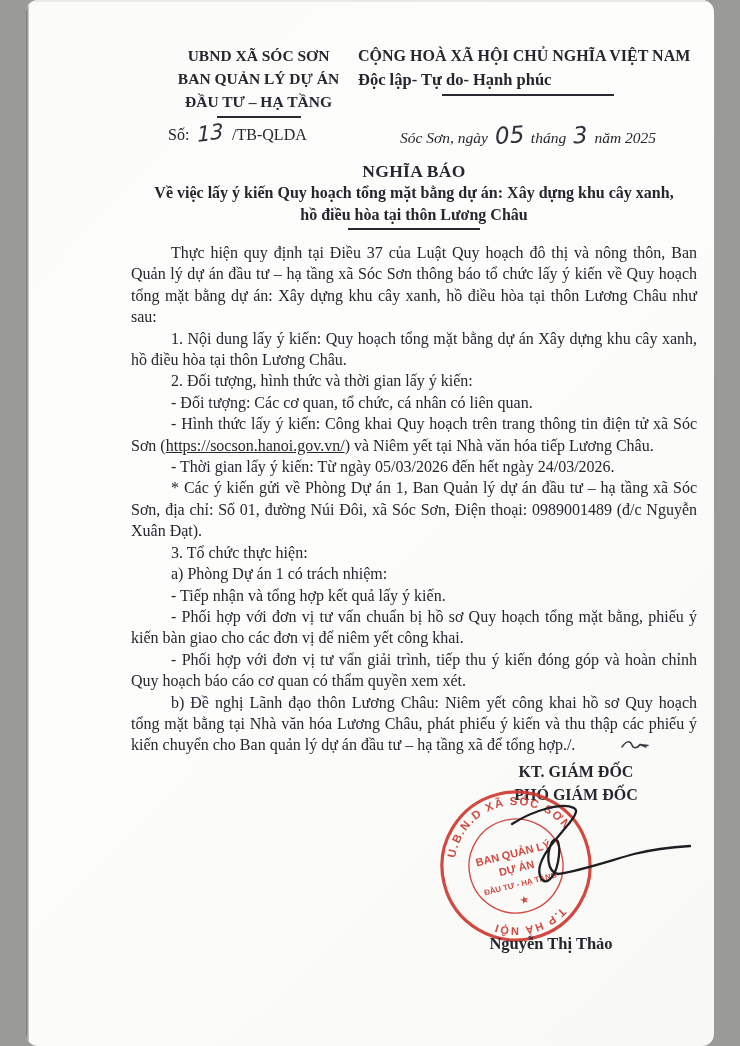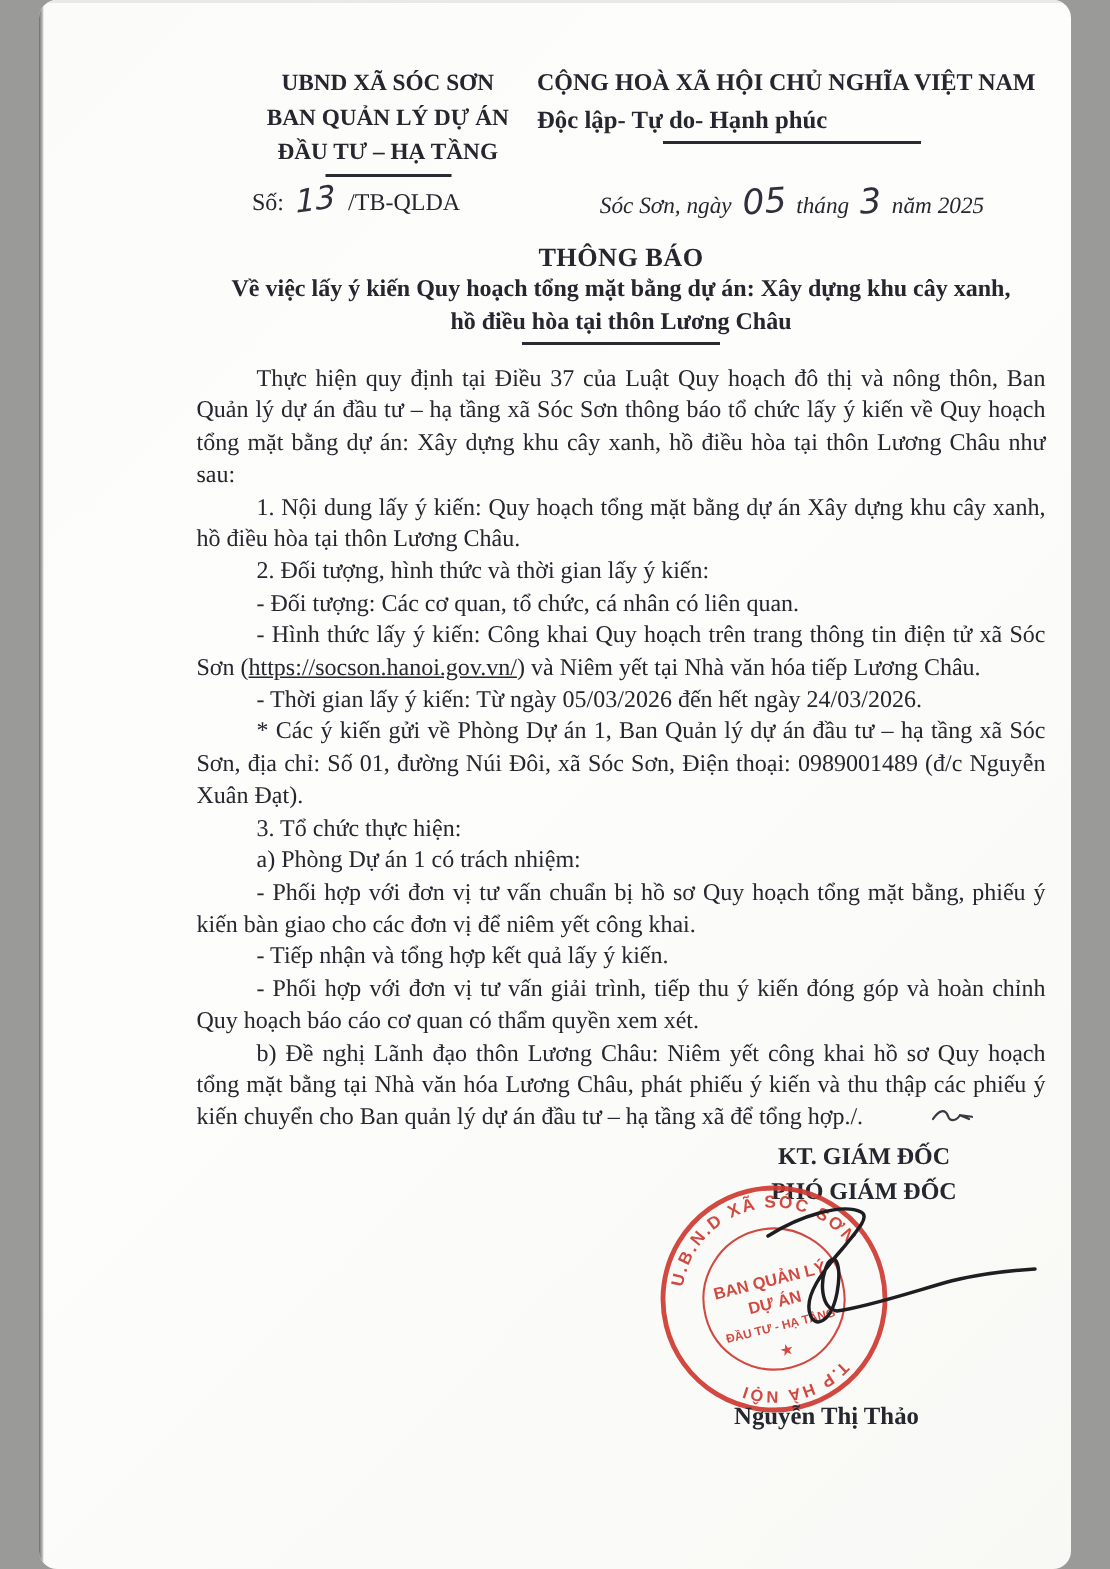--- a/index.html
+++ b/index.html
@@ -83,38 +83,38 @@
 
   <div class="dateline">
     <span>Sóc Sơn, ngày</span>
     <span class="hand">05</span>
     <span>tháng</span>
     <span class="hand">3</span>
     <span>năm 2025</span>
   </div>
 
   <div class="titleblock">
-    <p class="h">THÔNG BÁO</p>
+    <p class="h">NGHĨA BÁO</p>
     <p class="s">Về việc lấy ý kiến Quy hoạch tổng mặt bằng dự án: Xây dựng khu cây xanh,</p>
     <p class="s">hồ điều hòa tại thôn Lương Châu</p>
     <div class="sub-underline"></div>
   </div>
 
   <div class="docbody">
     <p>Thực hiện quy định tại Điều 37 của Luật Quy hoạch đô thị và nông thôn, Ban Quản lý dự án đầu tư – hạ tầng xã Sóc Sơn thông báo tổ chức lấy ý kiến về Quy hoạch tổng mặt bằng dự án: Xây dựng khu cây xanh, hồ điều hòa tại thôn Lương Châu như sau:</p>
     <p>1. Nội dung lấy ý kiến: Quy hoạch tổng mặt bằng dự án Xây dựng khu cây xanh, hồ điều hòa tại thôn Lương Châu.</p>
     <p>2. Đối tượng, hình thức và thời gian lấy ý kiến:</p>
     <p>- Đối tượng: Các cơ quan, tổ chức, cá nhân có liên quan.</p>
     <p><span>- Hình thức lấy ý kiến: Công khai Quy hoạch trên trang thông tin điện tử xã Sóc Sơn (</span><span class="u">https://socson.hanoi.gov.vn/</span><span>) và Niêm yết tại Nhà văn hóa tiếp Lương Châu.</span></p>
     <p>- Thời gian lấy ý kiến: Từ ngày 05/03/2026 đến hết ngày 24/03/2026.</p>
     <p>* Các ý kiến gửi về Phòng Dự án 1, Ban Quản lý dự án đầu tư – hạ tầng xã Sóc Sơn, địa chỉ: Số 01, đường Núi Đôi, xã Sóc Sơn, Điện thoại: 0989001489 (đ/c Nguyễn Xuân Đạt).</p>
     <p>3. Tổ chức thực hiện:</p>
     <p>a) Phòng Dự án 1 có trách nhiệm:</p>
+    <p>- Tiếp nhận và tổng hợp kết quả lấy ý kiến.</p>
     <p>- Phối hợp với đơn vị tư vấn chuẩn bị hồ sơ Quy hoạch tổng mặt bằng, phiếu ý kiến bàn giao cho các đơn vị để niêm yết công khai.</p>
-    <p>- Tiếp nhận và tổng hợp kết quả lấy ý kiến.</p>
     <p>- Phối hợp với đơn vị tư vấn giải trình, tiếp thu ý kiến đóng góp và hoàn chỉnh Quy hoạch báo cáo cơ quan có thẩm quyền xem xét.</p>
     <p><span>b) Đề nghị Lãnh đạo thôn Lương Châu: Niêm yết công khai hồ sơ Quy hoạch tổng mặt bằng tại Nhà văn hóa Lương Châu, phát phiếu ý kiến và thu thập các phiếu ý kiến chuyển cho Ban quản lý dự án đầu tư – hạ tầng xã để tổng hợp./.</span><span class="flourish-wrap"><svg width="30" height="14" viewBox="0 0 30 14">
             <path d="M2,9 C6,3 10,2 12,7 C13,10.5 17,11 20,6.5 L28,7.5 M20,6.5 L26,9" stroke="#3a3a45" stroke-width="1.5" fill="none" stroke-linecap="round"></path>
           </svg></span></p>
   </div>
 
 
   <div class="signtitles">
     <div>KT. GIÁM ĐỐC</div>
     <div>PHÓ GIÁM ĐỐC</div>

